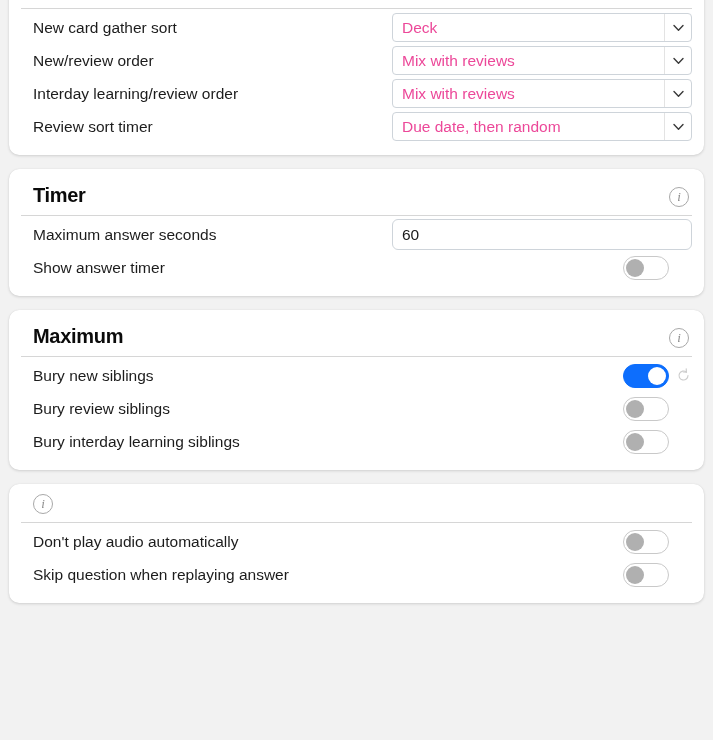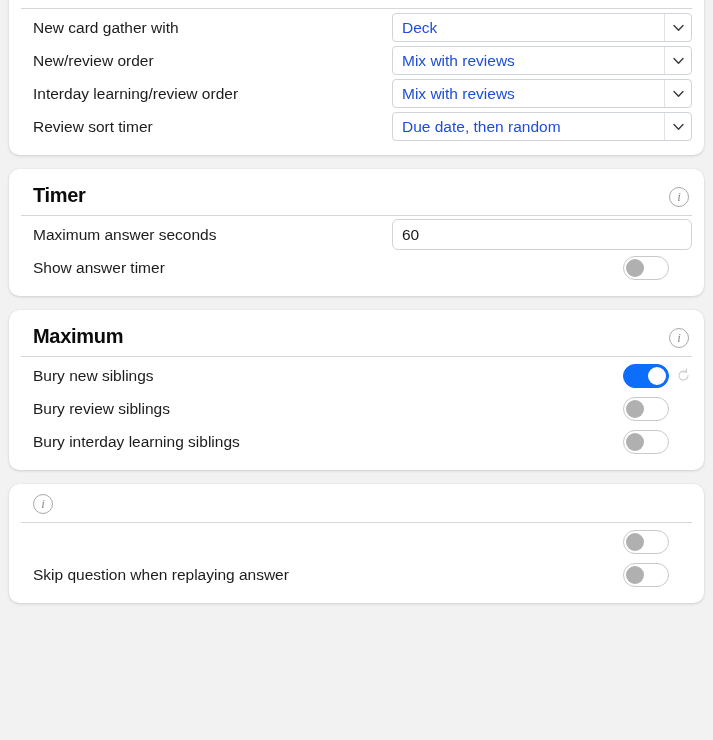--- a/index.html
+++ b/index.html
@@ -99,21 +99,21 @@
     border: 1px solid #ced4da;
     border-radius: 4px;
     background: #ffffff;
     box-sizing: border-box;
     display: flex;
     align-items: center;
   }
   .select-value {
     padding-left: 9px;
     font-size: 15.5px;
-    color: #1d4ed8;
+    color: #ec4899;
     white-space: nowrap;
     overflow: hidden;
   }
   .select-arrow {
     position: absolute;
     right: 0;
     top: 0;
     bottom: 0;
     width: 26px;
     border-left: 1px solid #e3e3e3;
@@ -197,21 +197,21 @@
 </head>
 <body>
 
 <div class="page">
   <div id="cards-root">
       <div class="card first">
         <div class="card-head">
           <div class="card-title">Display Order</div>
         </div>
         <div class="row select-row">
-          <div class="row-label">New card gather with</div>
+          <div class="row-label">New card gather sort</div>
           <div class="row-control">
             <div class="select">
               <div class="select-value">Deck</div>
               <div class="select-arrow">
                 <svg width="11" height="8" viewBox="0 0 11 8">
                   <path d="M1 1.6 L5.5 6.2 L10 1.6" fill="none" stroke="#3a3a3a" stroke-width="1.4" stroke-linecap="round" stroke-linejoin="round"></path>
                 </svg>
               </div>
             </div>
           </div>
@@ -321,20 +321,21 @@
               <div class="spacer-revert"></div>
             </div>
           </div>
         </div>
       </div>
       <div class="card">
         <div class="card-head">
           <div class="info-icon">i</div>
         </div>
         <div class="row">
+          <div class="row-label">Don't play audio automatically</div>
           <div class="row-control">
             <div class="toggle-wrap">
               <div class="toggle off">
                 <div class="knob"></div>
               </div>
               <div class="spacer-revert"></div>
             </div>
           </div>
         </div>
         <div class="row">

